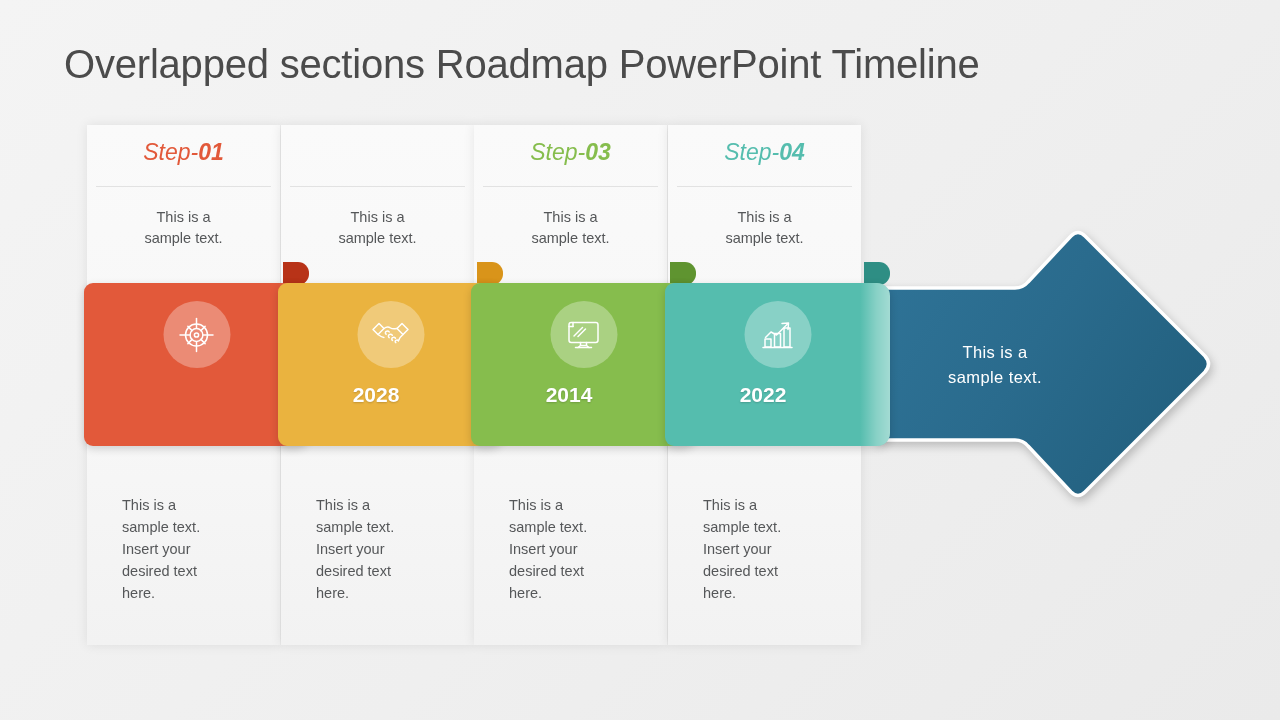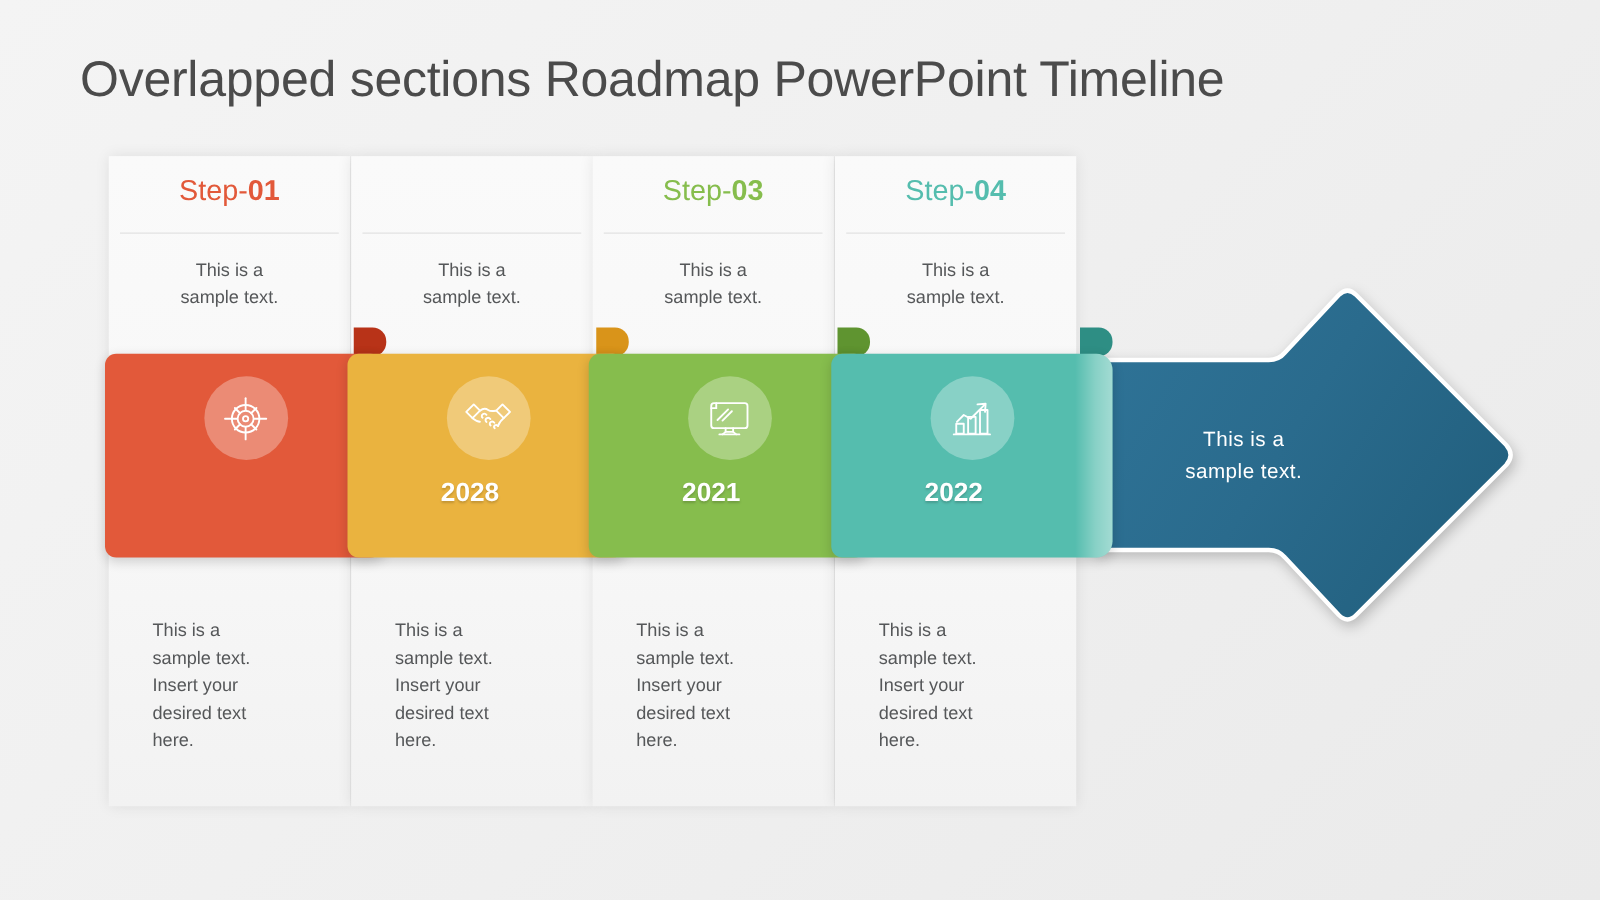--- a/index.html
+++ b/index.html
@@ -45,20 +45,21 @@
   }
 
   
   .step-head {
     position: absolute;
     top: 139px;
     width: 193px;
     text-align: center;
     font-size: 23px;
     white-space: nowrap;
+    font-style: italic;
   }
   .step-head .lbl { font-weight: 400; }
   .step-head .num { font-weight: 700; }
 
   .head-rule {
     position: absolute;
     top: 186px;
     width: 175px;
     height: 1px;
     background: #e2e2e2;
@@ -270,21 +271,21 @@
             <line x1="10.5" y1="8.5" x2="10.5" y2="12.5"></line>
             <line x1="6.5" y1="12.5" x2="10.5" y2="12.5"></line>
             <line x1="11.5" y1="22" x2="20" y2="13.5"></line>
             <line x1="15.5" y1="22.5" x2="23" y2="15"></line>
             <path d="M18 28.5 L18 31.5 L24 31.5 L24 28.5"></path>
             <line x1="13" y1="33.5" x2="29" y2="33.5"></line>
             <path d="M15.5 33.5 L18 31.5 M26.5 33.5 L24 31.5"></path>
           </svg>
         </span>
       </div>
-      <div class="year" id="year2">2021</div>
+      <div class="year" id="year2">2014</div>
     </div>
   </div>
   <div class="bottom-text" id="bot2" style="left: 509px;">This is a
 sample text.
 Insert your
 desired text
 here.</div>
 
   <div class="step-head" id="head3" style="left: 668px; color: rgb(85, 189, 174);">
     <span class="lbl">Step-</span><span class="num">04</span>

